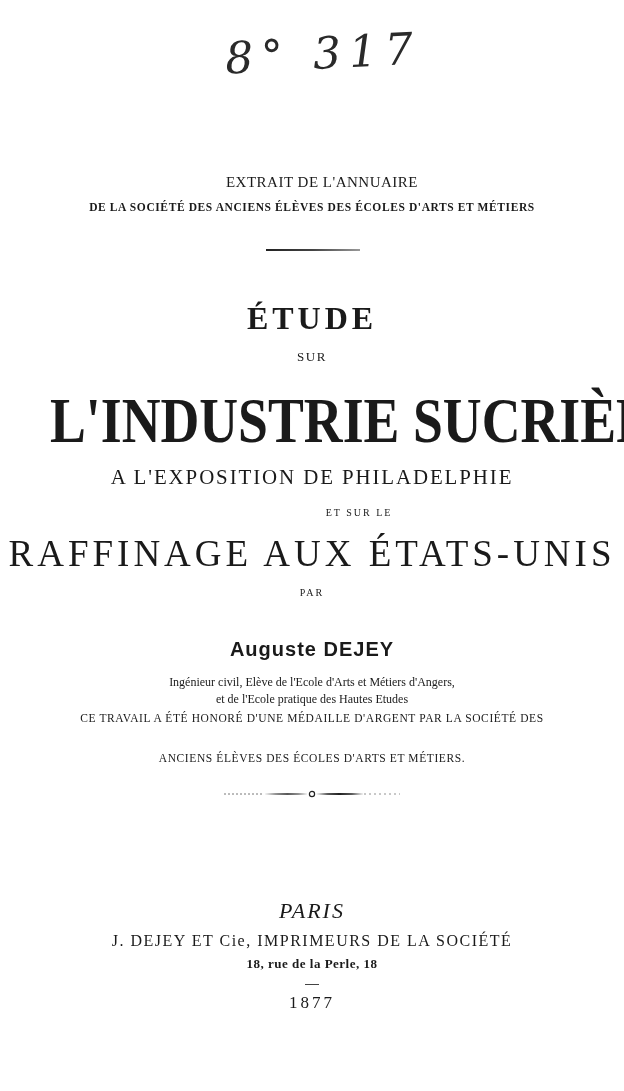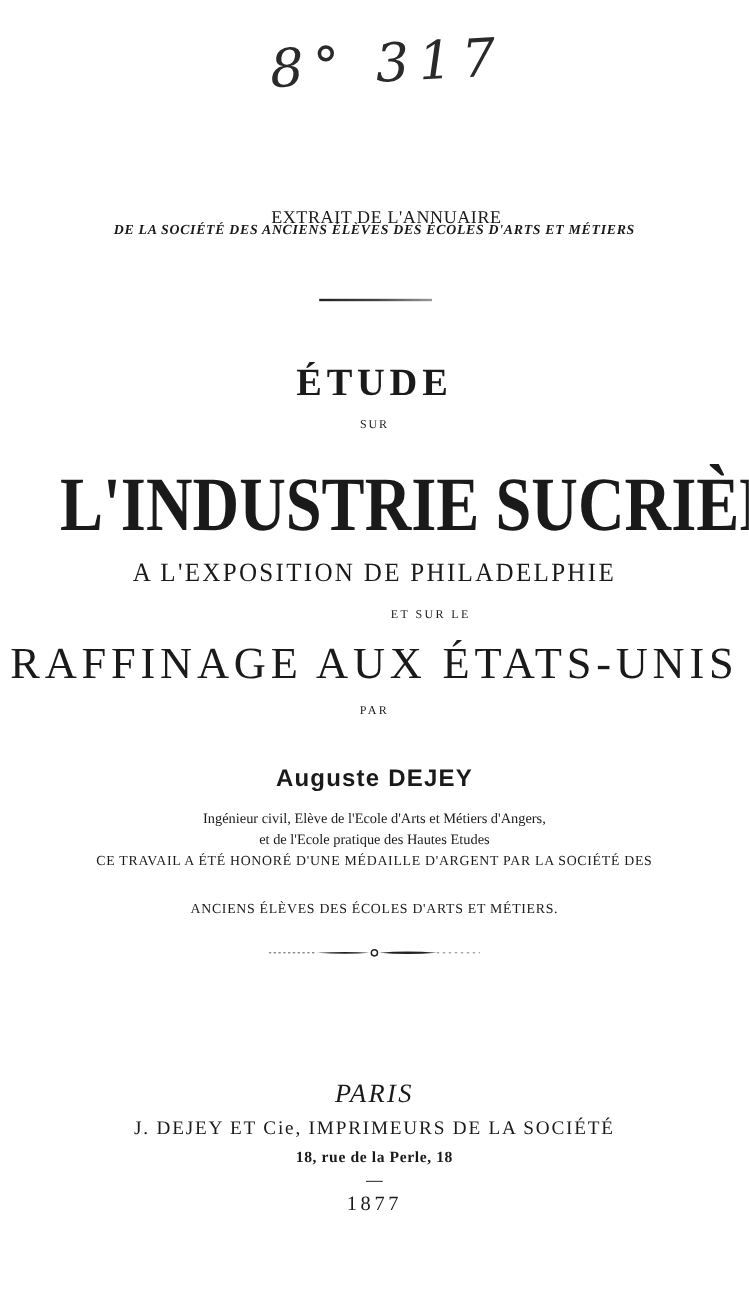--- a/index.html
+++ b/index.html
@@ -8,27 +8,27 @@
       color: #1a1a1a;
       font-family: "Liberation Serif", "DejaVu Serif", serif;
     }
     .line { position: absolute; left: 0; width: 624px; text-align: center; white-space: nowrap; }
     .shelfmark {
       top: 28px; left: 225px; width: 180px; text-align: left;
       font-family: "DejaVu Serif", serif; font-style: italic; font-size: 44px;
       color: #2a2a2a; letter-spacing: 8px; transform: rotate(-3deg);
     }
     .extrait { top: 174px; font-size: 15px; letter-spacing: 0.5px; padding-left: 10px; }
-    .societe { top: 186px; font-size: 11.5px; letter-spacing: 0.6px; font-weight: bold; font-style: italic; }
+    .societe { top: 201px; font-size: 11.5px; letter-spacing: 0.6px; font-weight: bold; }
     .rule-short {
       position: absolute; top: 249px; left: 266px; width: 94px; height: 2px;
       background: linear-gradient(to right, #222 0%, #444 50%, #999 100%);
     }
     .etude { top: 300px; font-size: 32px; font-weight: bold; letter-spacing: 4px; }
-    .sur { top: 349px; font-size: 10px; letter-spacing: 1.5px; }
+    .sur { top: 349px; font-size: 13px; letter-spacing: 1.5px; }
     .main-title {
       top: 384px; font-size: 64px; font-weight: bold; letter-spacing: 0px;
       transform: scaleX(0.84); transform-origin: 50% 50%;
     }
     .expo { top: 464px; font-size: 22px; letter-spacing: 2px; transform: scaleX(0.95); }
     .etsurle { top: 507px; font-size: 10px; letter-spacing: 2px; margin-left: 47px; }
     .raffinage { top: 532px; font-size: 37px; font-weight: normal; letter-spacing: 4px; }
     .par { top: 587px; font-size: 10px; letter-spacing: 2px; }
     .author {
       top: 638px; font-family: "Liberation Sans", "DejaVu Sans", sans-serif;

